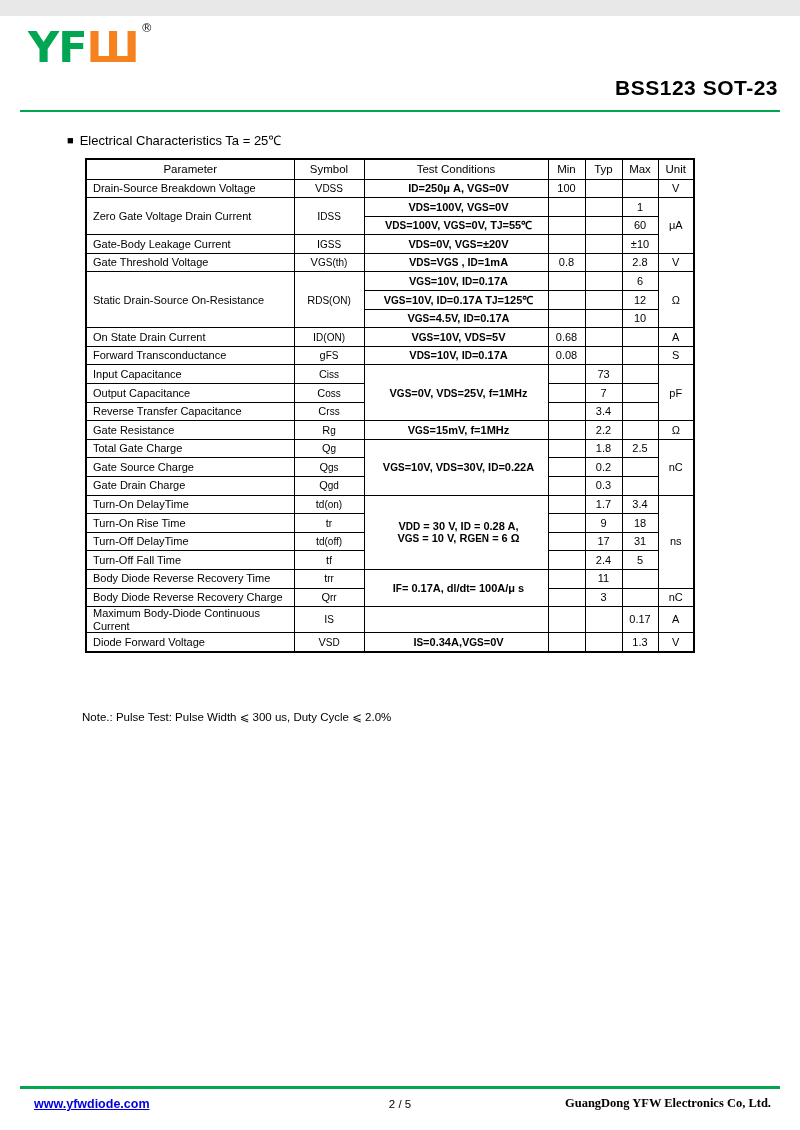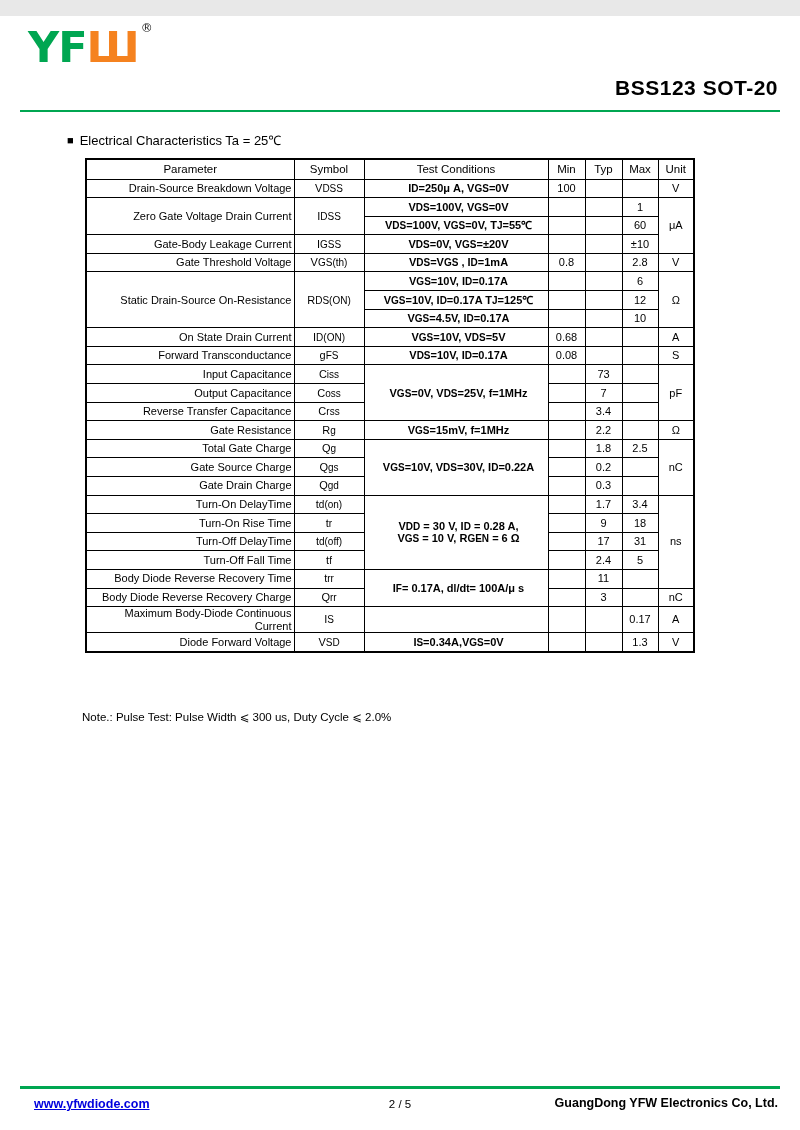--- a/index.html
+++ b/index.html
@@ -26,44 +26,44 @@
   .section-title { position:absolute; left:67px; top:115px; font-size:13px; color:#000;
                    display:flex; align-items:center; gap:6px; }
   .section-title .bullet { font-size:11px; line-height:1; }
   
   .tbl-wrap { position:absolute; left:85px; top:142px; width:608px; }
   table.ec { border-collapse:collapse; table-layout:fixed; width:100%;
              font-size:11px; color:#000; border:2px solid #000; }
   table.ec th, table.ec td { border:1px solid #000; height:18.6px; padding:0 2px;
              vertical-align:middle; text-align:center; line-height:1.15; }
   table.ec th { font-weight:normal; height:20px; font-size:11.5px; }
-  table.ec td.k-param { text-align:right; padding-left:6px; }
+  table.ec td.k-param { text-align:left; padding-left:6px; }
   table.ec td.k-cond  { text-align:center; padding-left:7px; white-space:pre-line;font-weight:bold; }
   .sb { font-size:10px; }
   
   .note { position:absolute; left:82px; top:694px; font-size:11.5px; color:#000; }
   
   .footer-line { position:absolute; left:20px; top:1070px; width:760px; height:3px;
                  background:var(--brand_green); }
   .footer-link { position:absolute; left:34px; top:1081px; font-size:12.5px; font-weight:bold;
                  color:#0000dd; text-decoration:underline; cursor:pointer; }
   .footer-page { position:absolute; left:0; right:0; top:1082px; text-align:center;
                  font-size:11.5px; color:#000; }
-  .footer-company { position:absolute; right:22px; top:1080px; font-size:12.5px;
-                    font-weight:bold; color:#000; }
+  .footer-company { position:absolute; right:29px; top:1080px; font-size:12.5px;
+                    font-weight:bold; color:#000;font-family:Liberation Serif, serif; }
 </style>
 </head>
 <body>
 
 <div class="page">
 
   <div class="logo">
     <div class="logo-en"><span class="green">YF</span><span class="orange">Ш</span><span class="reg">®</span></div>
   </div>
-  <div class="part-title">BSS123  SOT-20</div>
+  <div class="part-title">BSS123  SOT-23</div>
   <div class="hr-green"></div>
 
   <div class="section-title">
     <span class="bullet">■</span>
     <span>Electrical Characteristics Ta = 25℃</span>
   </div>
 
   <div class="tbl-wrap">
     <table class="ec">
       <colgroup>

